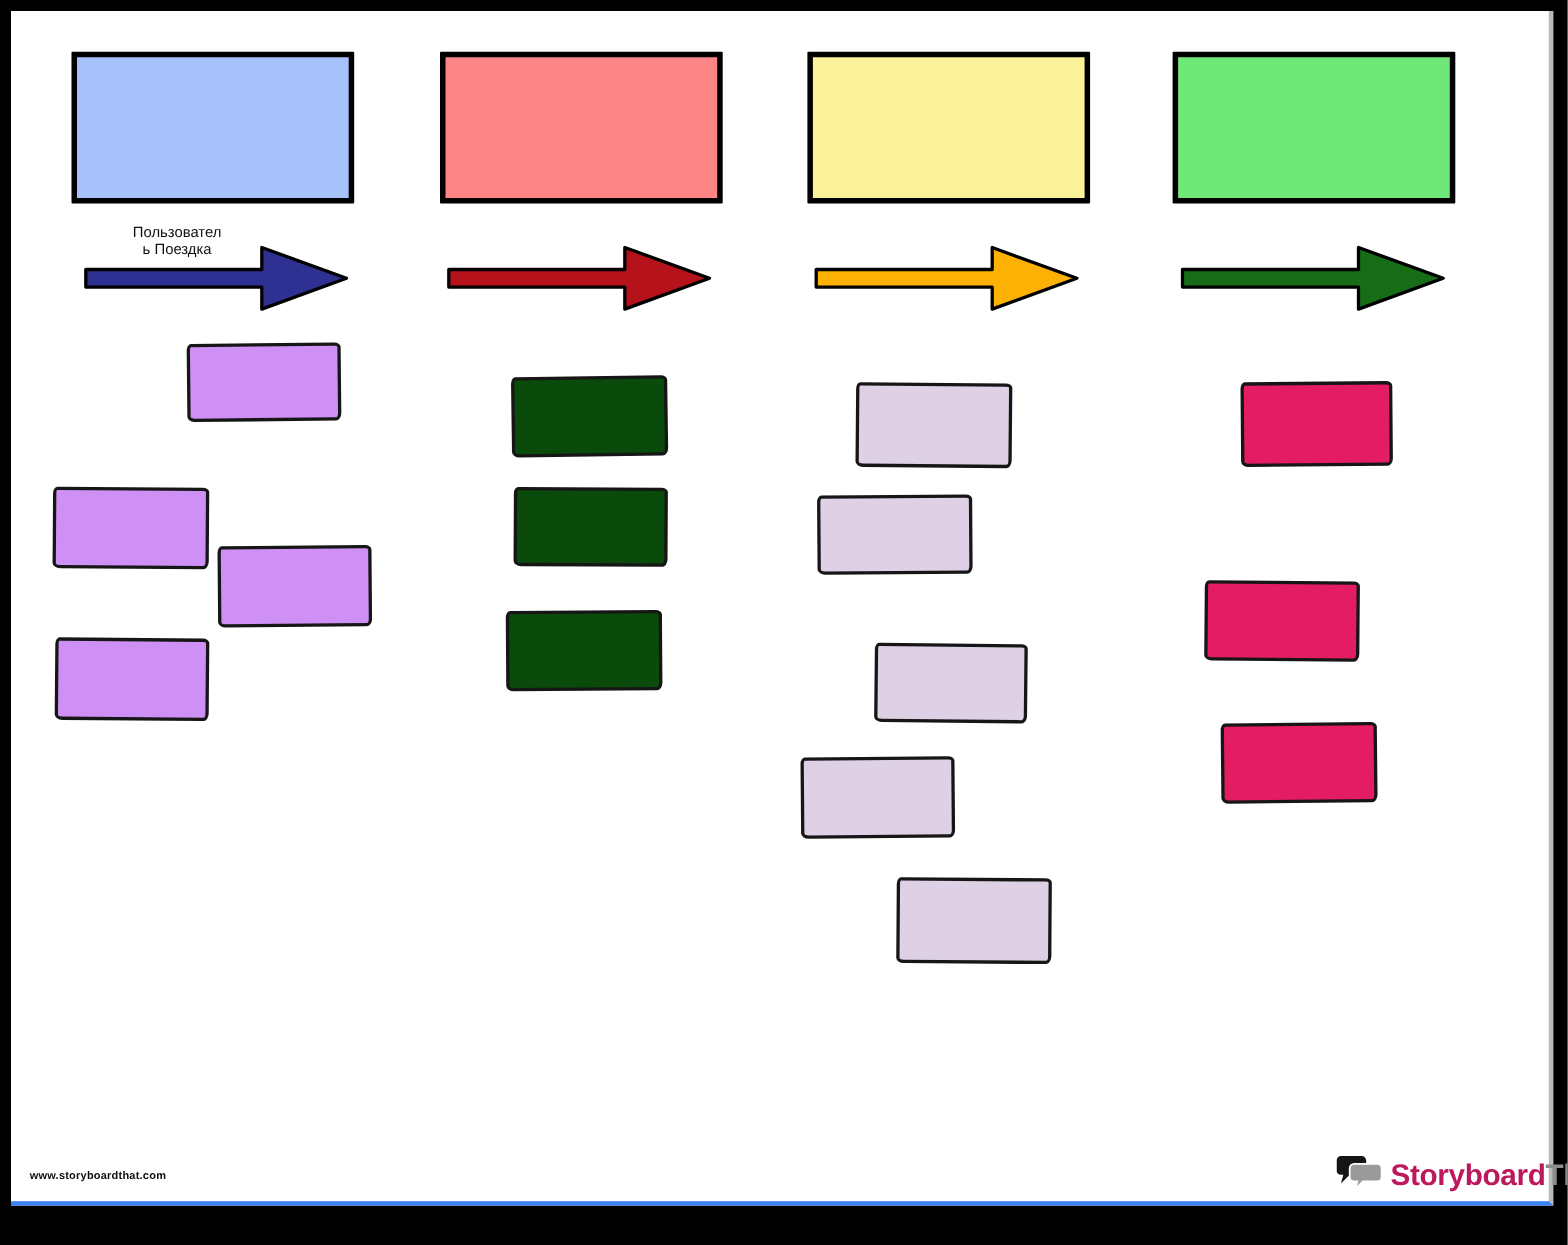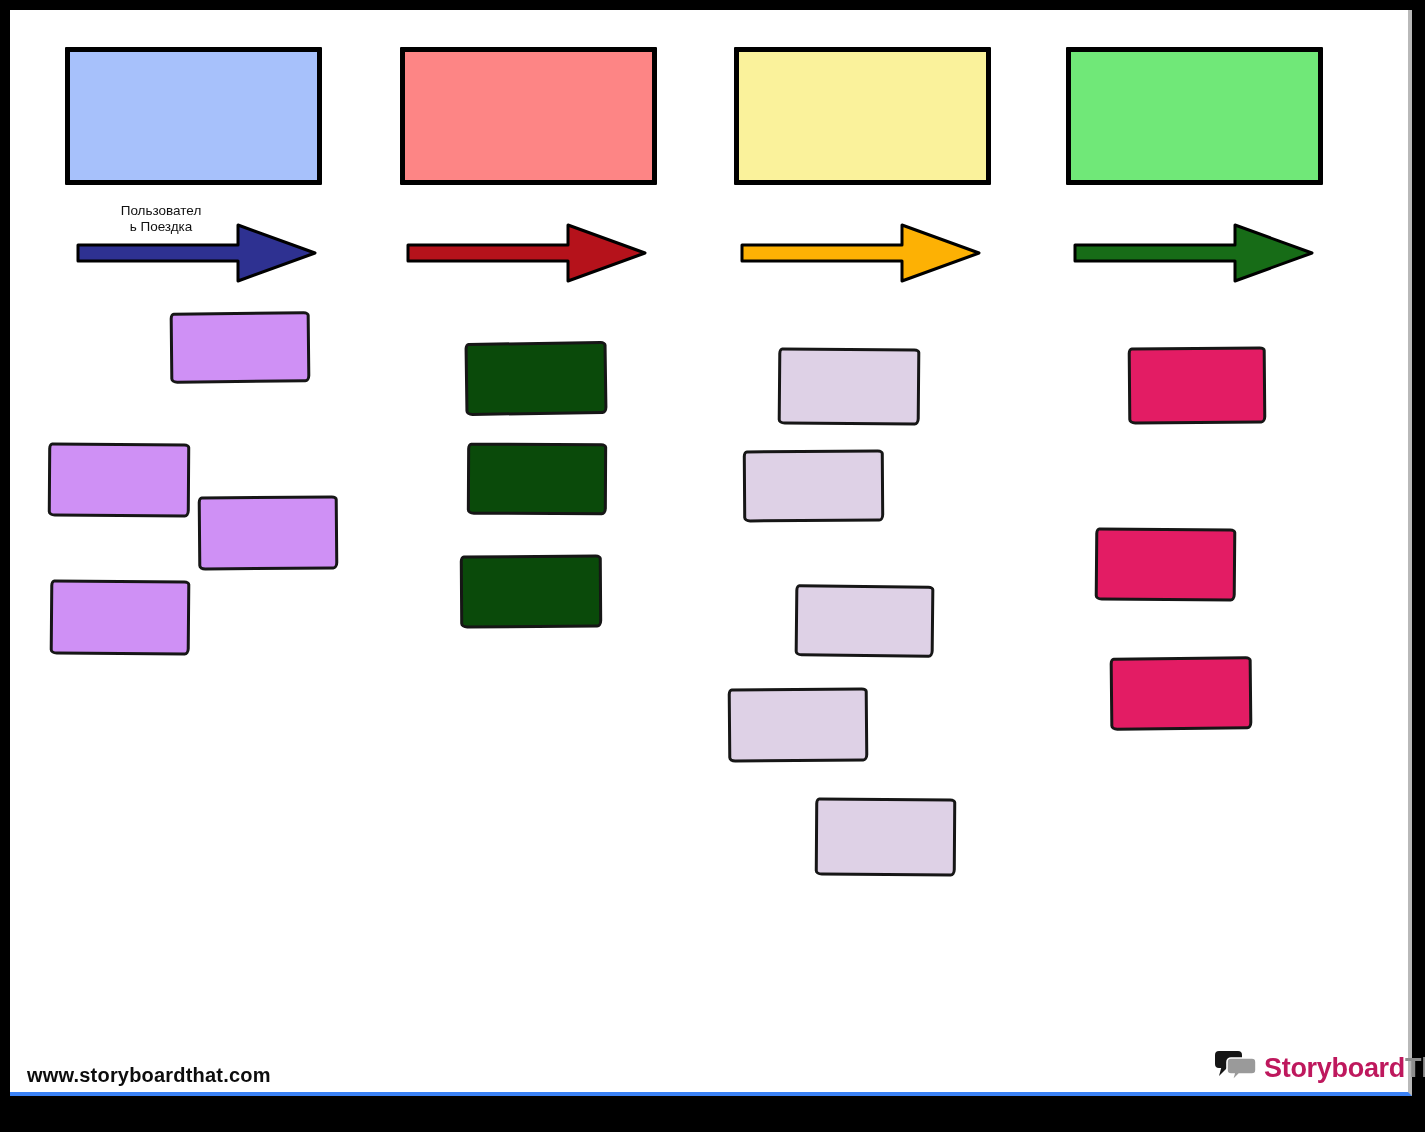--- a/index.html
+++ b/index.html
@@ -33,21 +33,21 @@
   }
   .arrow { position: absolute; top: 211px; }
   .card {
     position: absolute;
     box-sizing: border-box;
     border: 3px solid #161616;
     border-radius: 4px 6px 5px 7px / 6px 4px 7px 5px;
   }
   .site-url {
     position: absolute; left: 17px; top: 1054px;
-    font-size: 20px; font-weight: bold;
+    font-size: 10px; font-weight: bold;
     letter-spacing: 0.2px; color: #0d0d0d;
   }
   .logo {
     position: absolute; left: 1205px; top: 1040px;
     display: flex; align-items: center; gap: 7px;
     font-size: 27px; font-weight: 600; letter-spacing: -0.3px;
   }
   .logo .logo-text { white-space: nowrap; }
 </style>
 </head>

